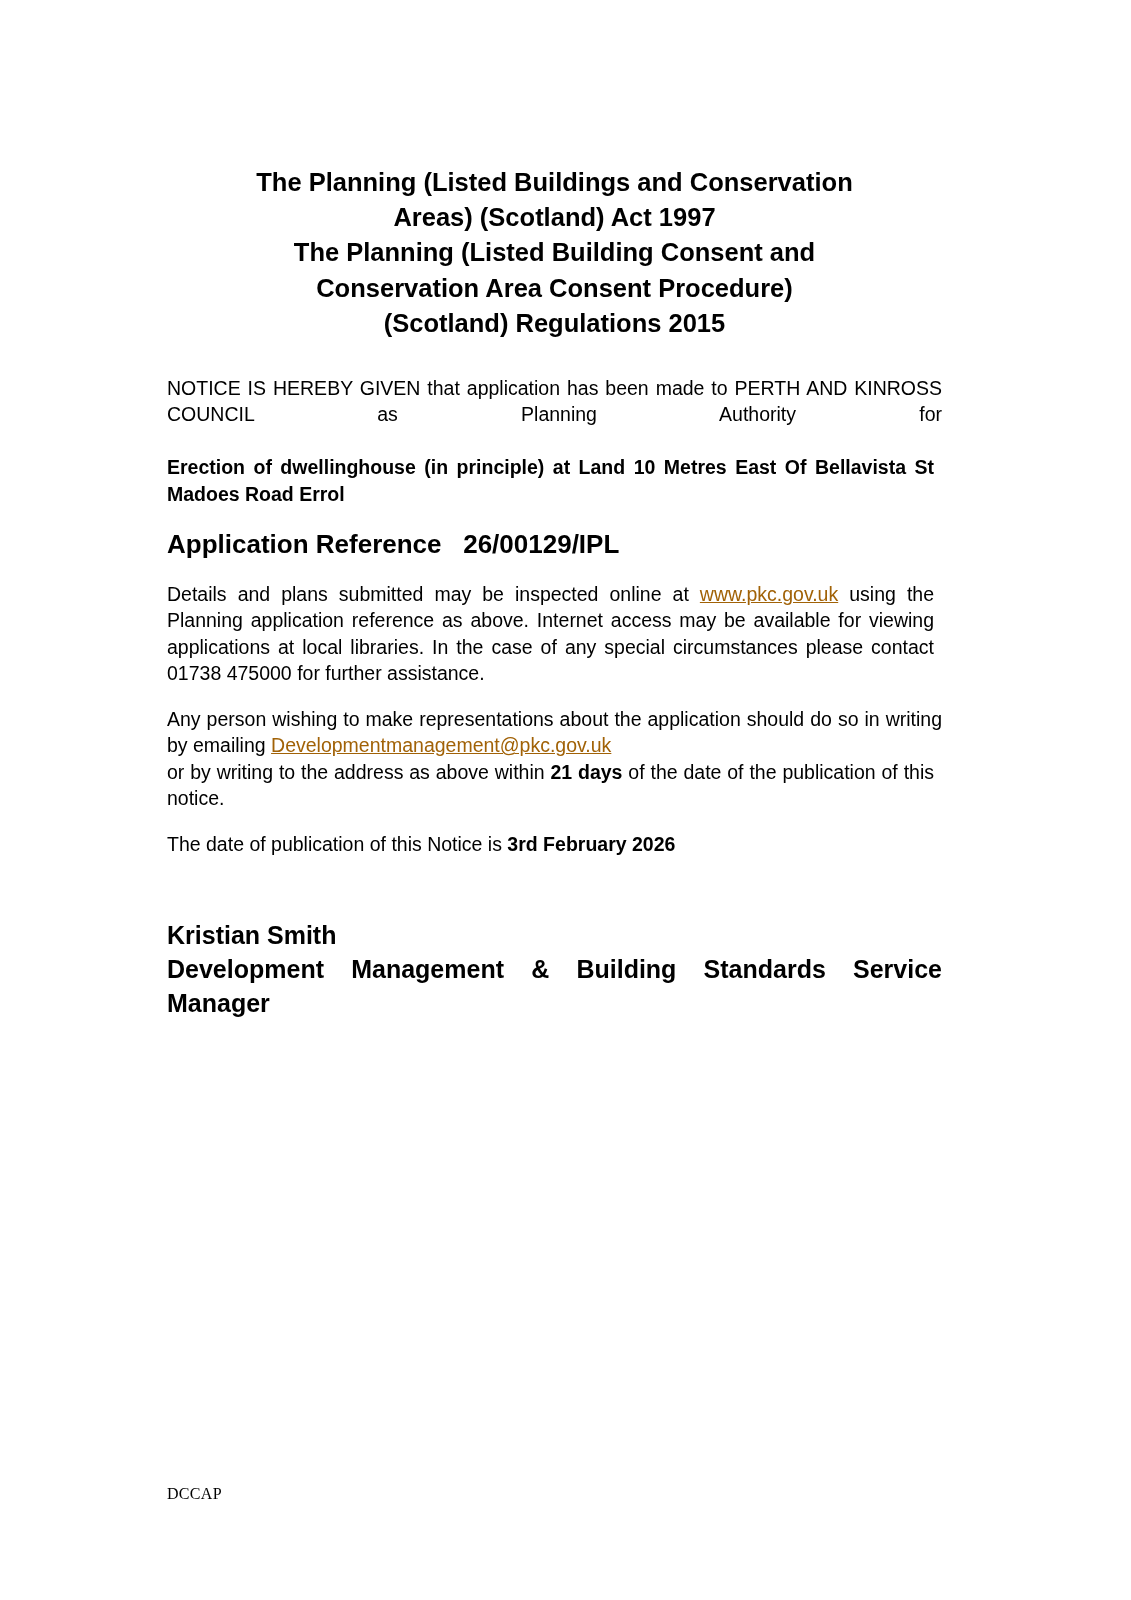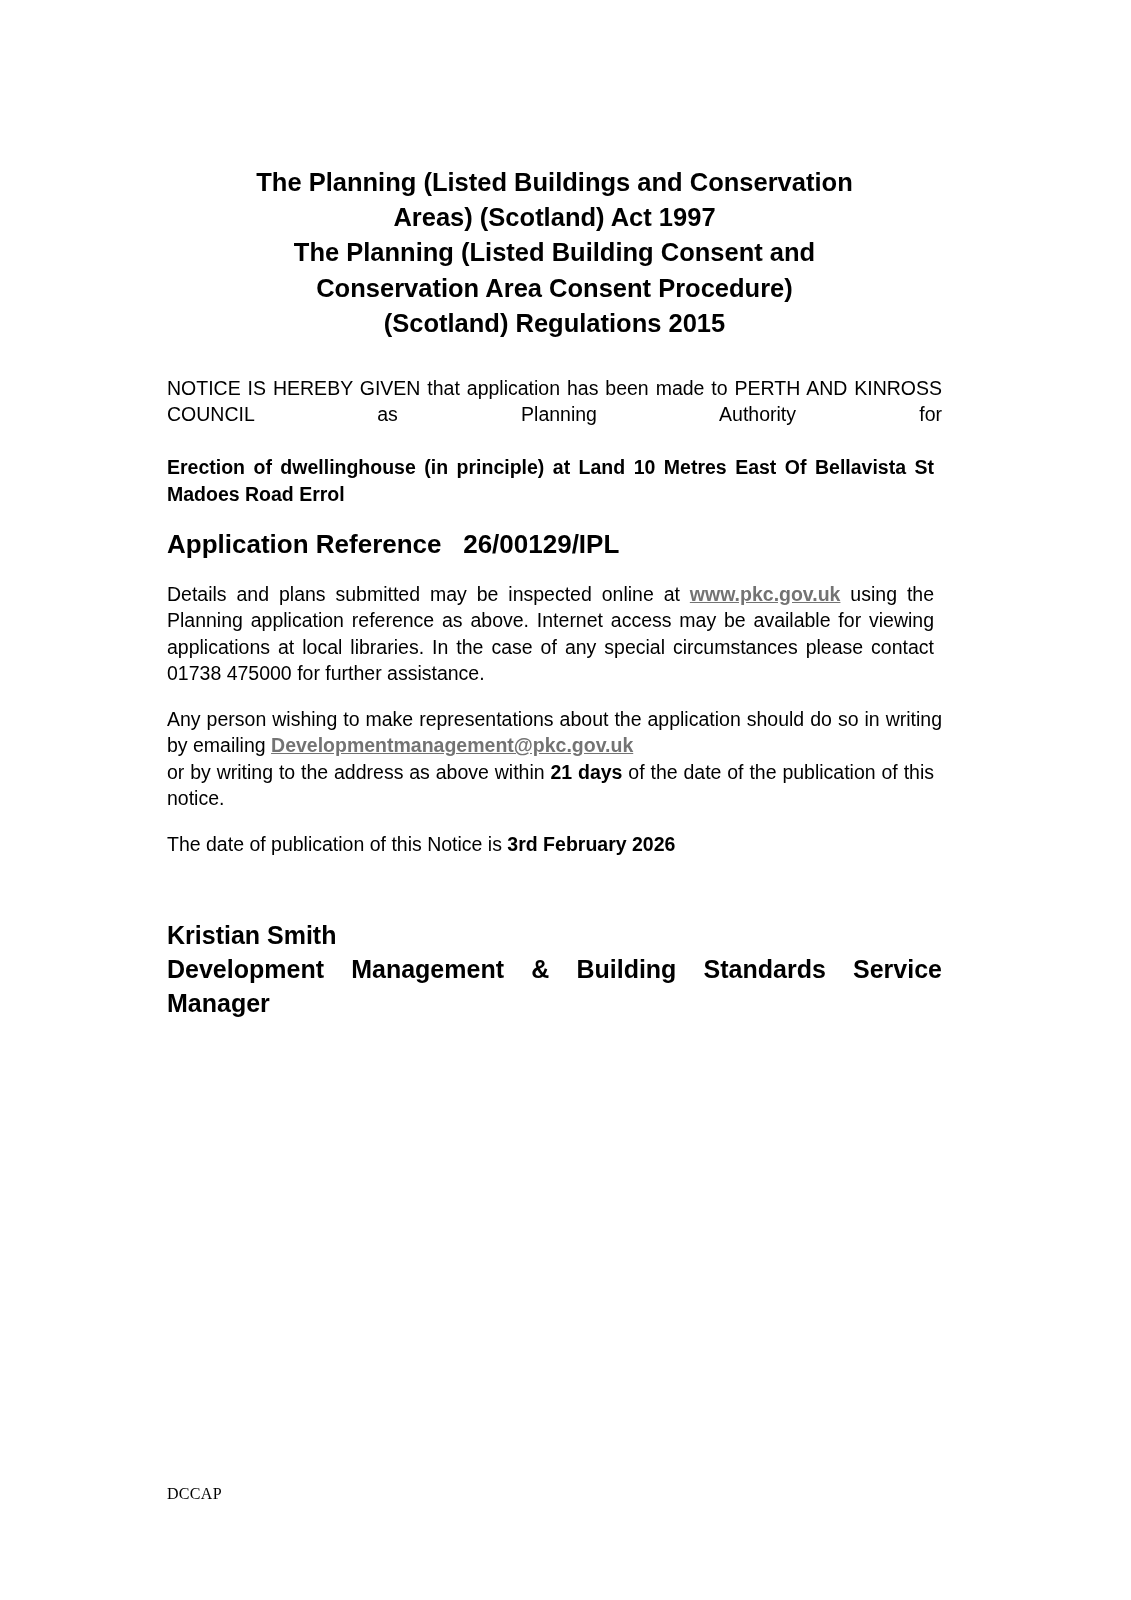--- a/index.html
+++ b/index.html
@@ -48,23 +48,22 @@
   .body-block p {
     margin: 0 8px 19px 0;
   }
   .para-tight {
     margin: 0 !important;
   }
   .bold {
     font-weight: bold;
   }
   .link {
-    color: #737373;
+    color: #a16207;
     text-decoration: underline;
-    font-weight: bold;
   }
   .app-ref {
     font-weight: bold;
     font-size: 26px;
     margin: 0 0 19px 0;
   }
   .gap-large {
     height: 60px;
   }
   .signature {

